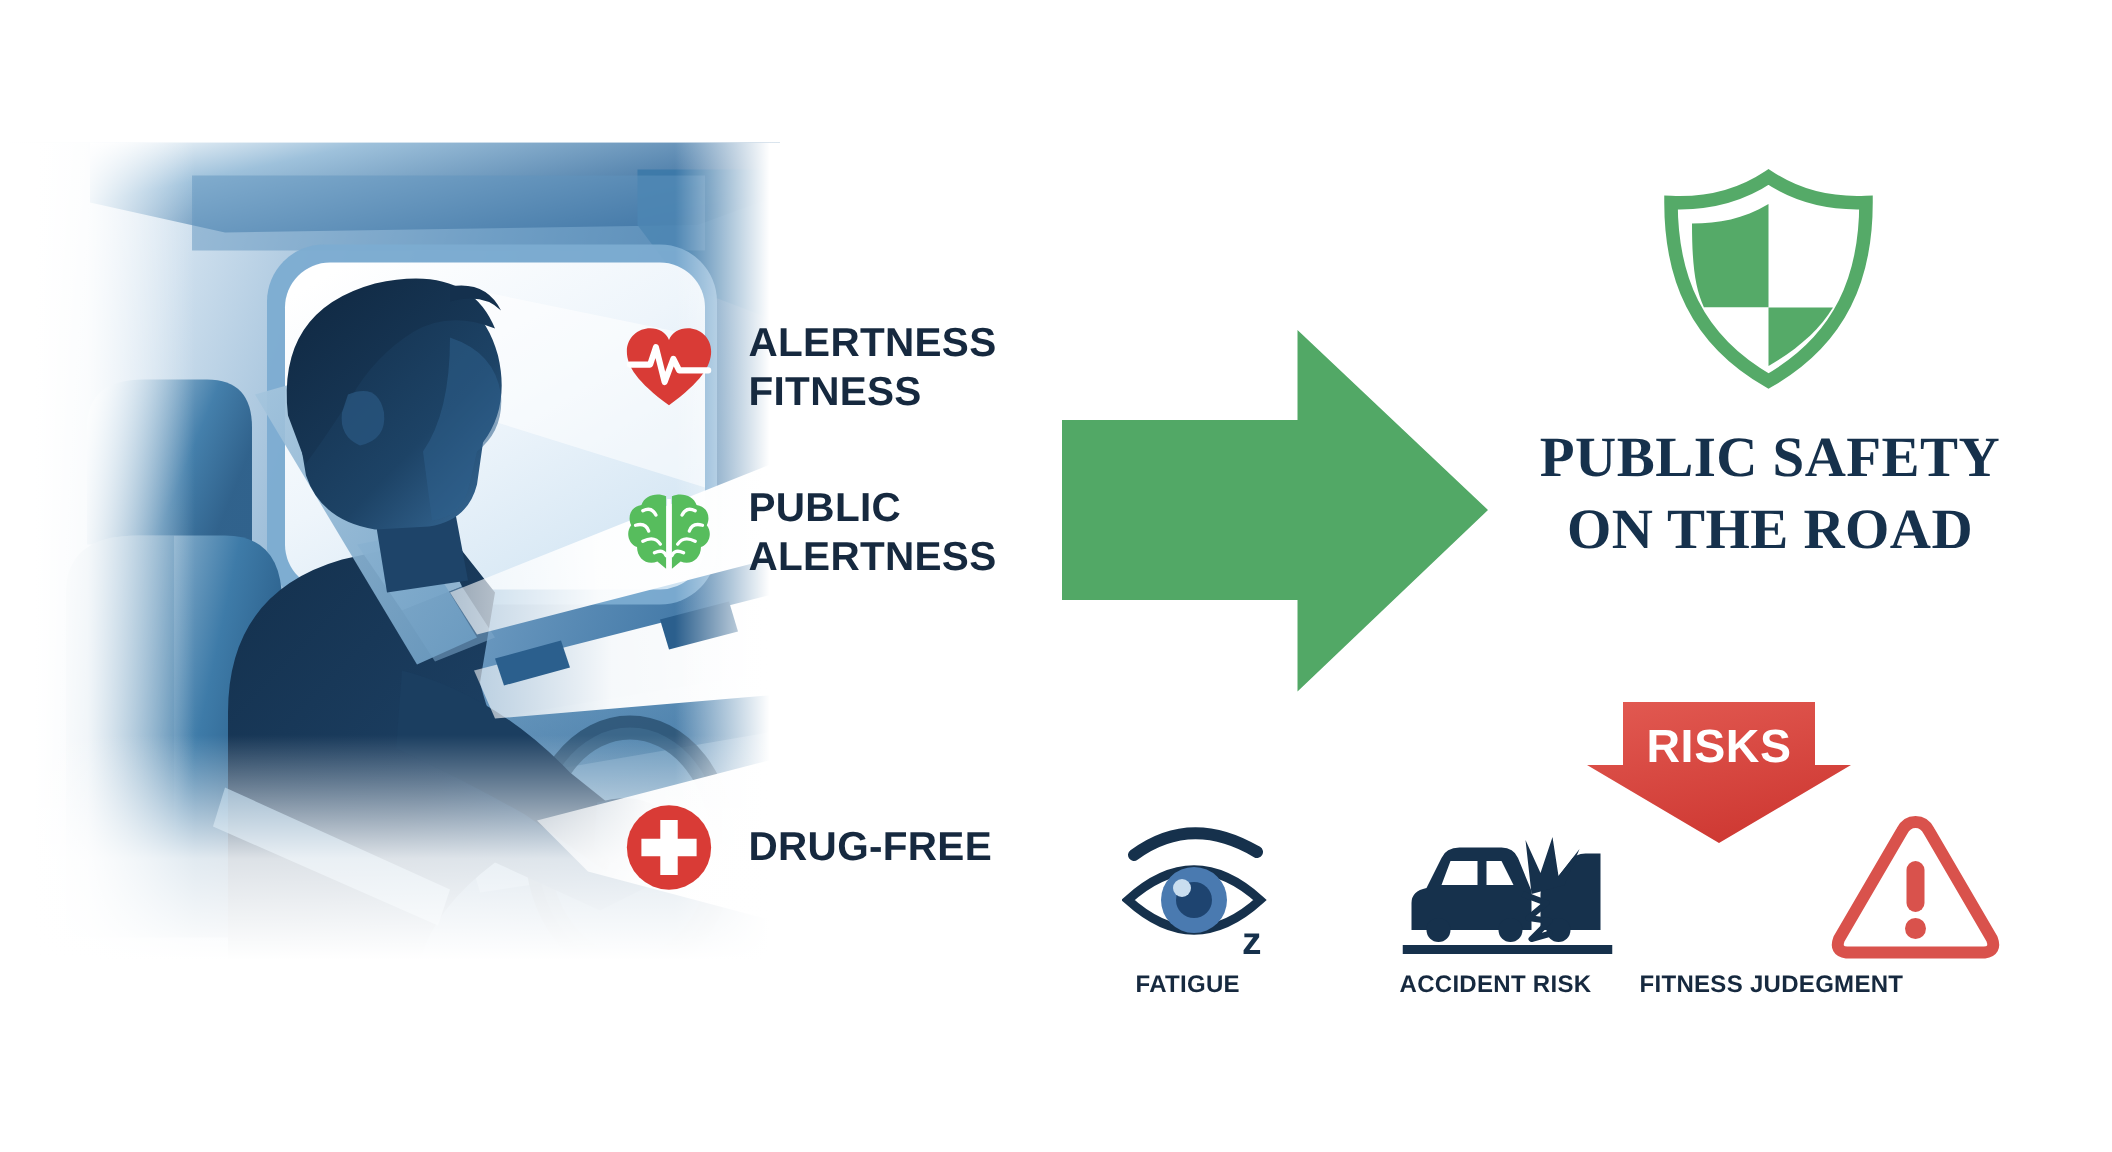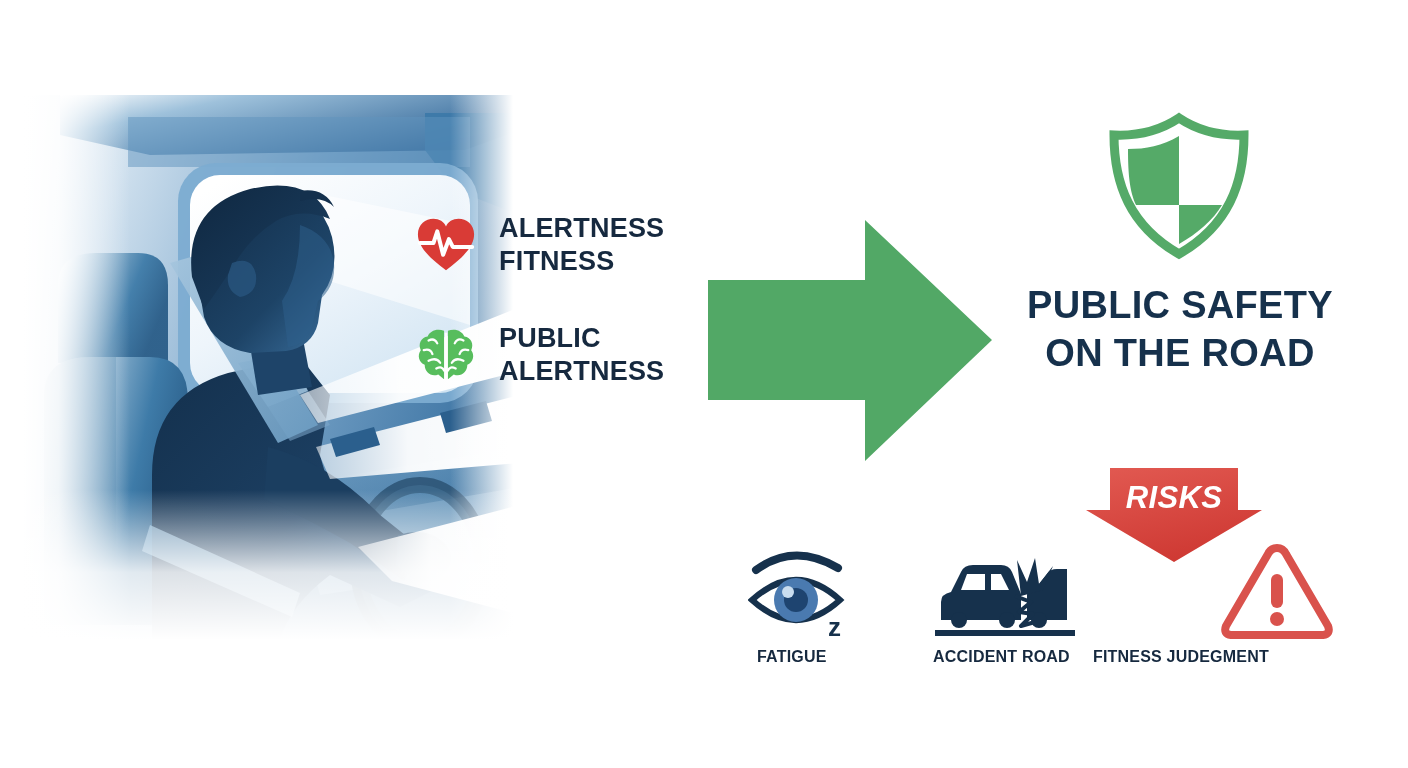--- a/index.html
+++ b/index.html
@@ -104,31 +104,31 @@
     top: 282px;
     width: 360px;
     text-align: center;
     color: #16314c;
     font-weight: bold;
     font-size: 38px;
     line-height: 1.26;
     letter-spacing: 0.3px;
     white-space: pre-line;
     z-index: 20;
+    font-family: Liberation Serif, serif;
   }
 
   
   #risks-arrow {
     position: absolute;
-    left: 1084px;
+    left: 1056px;
     top: 466px;
     width: 180px;
     height: 98px;
     z-index: 15;
-    font-style: italic;
   }
   #risks-arrow .risks-text {
     position: absolute;
     left: 0;
     top: 14px;
     width: 100%;
     text-align: center;
     color: #ffffff;
     font-weight: bold;
     font-size: 31px;
@@ -299,20 +299,27 @@
       <path d="M30 7 C23 4 15 7 13 13 C6 14 3 21 6 27 C2 32 4 40 10 42 C10 50 17 55 24 52 L30 57 Z
                M34 7 C41 4 49 7 51 13 C58 14 61 21 58 27 C62 32 60 40 54 42 C54 50 47 55 40 52 L34 57 Z" fill="#57bd5d"></path>
       <path d="M32 9 V56" stroke="#ffffff" stroke-width="2.6" fill="none"></path>
       <path d="M14 17 q6 -3 9 3 M9 27 q7 -2 9 4 M14 38 q8 -4 12 2 M22 46 q6 -3 8 2" fill="none" stroke="#ffffff" stroke-width="2.3" stroke-linecap="round"></path>
       <path d="M50 17 q-6 -3 -9 3 M55 27 q-7 -2 -9 4 M50 38 q-8 -4 -12 2 M42 46 q-6 -3 -8 2" fill="none" stroke="#ffffff" stroke-width="2.3" stroke-linecap="round"></path>
     </svg>
     <div class="pillar-label">PUBLIC
 ALERTNESS</div>
   </div>
 
+  <div class="pillar" id="pillar-drugfree">
+    <svg class="pillar-icon" viewBox="0 0 64 64">
+      <circle cx="32" cy="32" r="29" fill="#d93b36"></circle>
+      <path d="M26 13 H38 V26 H51 V38 H38 V51 H26 V38 H13 V26 H26 Z" fill="#ffffff"></path>
+    </svg>
+    <div class="pillar-label">DRUG-FREE</div>
+  </div>
 
   <div id="transition-arrow">
     <svg viewBox="0 0 290 245" width="290" height="245">
       <path d="M3 62 H160 V2 L287 122 L160 243 V182 H3 Z" fill="#52a866"></path>
     </svg>
   </div>
 
   <div id="shield-icon-wrap">
     <svg viewBox="0 0 150 148" width="150" height="148">
       <path d="M75 6 C96 20 118 24 140 23 C140 72 124 114 75 142 C26 114 10 72 10 23 C32 24 54 20 75 6 Z" fill="none" stroke="#55aa68" stroke-width="9"></path>
@@ -371,17 +378,17 @@
   <div class="risk-item" id="risk-judgment">
     <svg class="risk-icon" width="118" height="104" viewBox="0 0 118 104">
       <path d="M59 8 Q65 8 68 14 L110 86 Q113 94 105 95 H13 Q5 94 8 86 L50 14 Q53 8 59 8 Z" fill="none" stroke="#d9524c" stroke-width="8" stroke-linejoin="round"></path>
       <rect x="53" y="34" width="12" height="34" rx="6" fill="#d9524c"></rect>
       <circle cx="59" cy="79" r="7" fill="#d9524c"></circle>
     </svg>
   </div>
 
   <div id="risk-labels">
     <div class="risk-label" id="label-fatigue">FATIGUE</div>
-    <div class="risk-label" id="label-accident">ACCIDENT ROAD</div>
+    <div class="risk-label" id="label-accident">ACCIDENT RISK</div>
     <div class="risk-label" id="label-judgment">FITNESS JUDEGMENT</div>
   </div>
 
 </div>
 
 </body></html>

